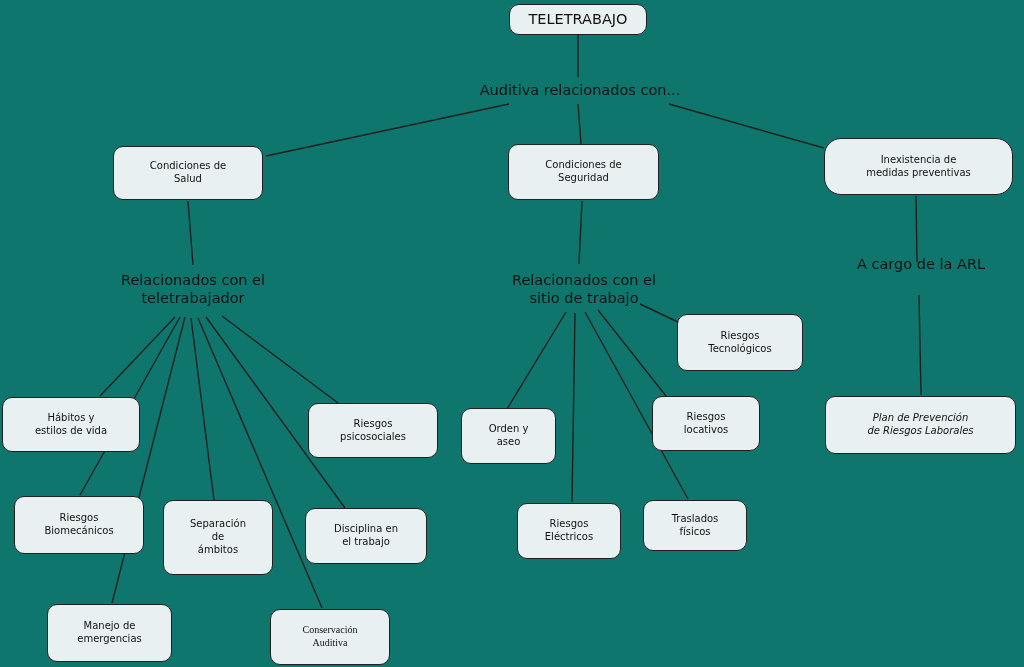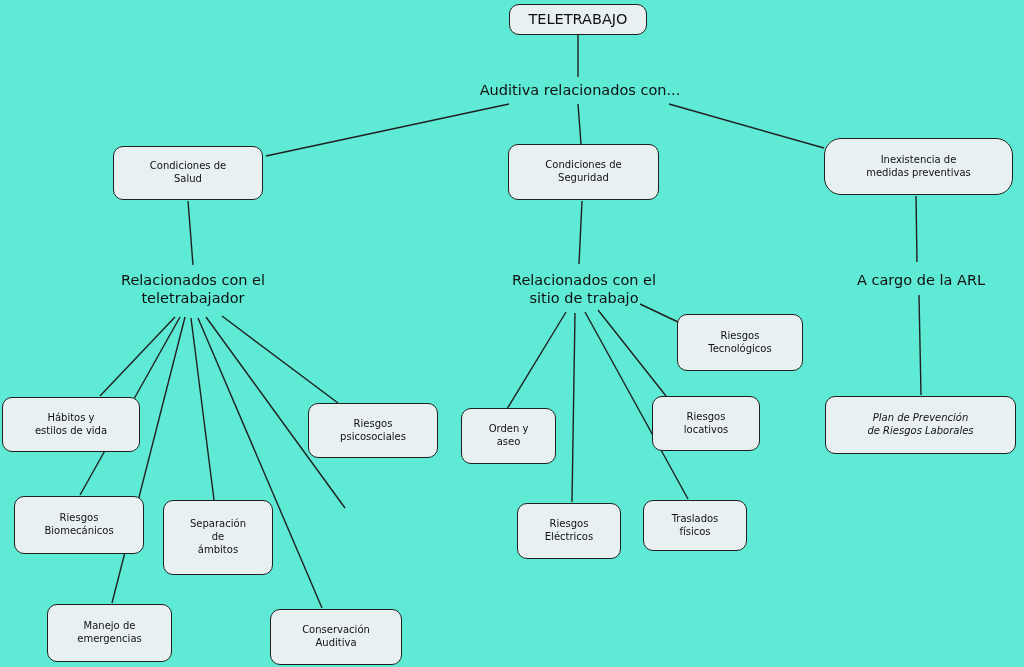--- a/index.html
+++ b/index.html
@@ -1,17 +1,17 @@
 <!DOCTYPE html>
 <html><head>
 <meta charset="utf-8">
 <style>
   html,body{margin:0;padding:0;background:#ffffff;}
   .canvas{
-    position:relative;width:1024px;height:667px;background:#5eead4;overflow:hidden;
+    position:relative;width:1024px;height:667px;background:#0f766e;overflow:hidden;
     font-family:"DejaVu Sans","Liberation Sans",sans-serif;color:#111111;
   }
   .edges{position:absolute;left:0;top:0;width:1024px;height:667px;}
   .node{
     position:absolute;box-sizing:border-box;
     background:#e9f0f2;border:1.6px solid #202020;border-radius:10px;
     display:flex;align-items:center;justify-content:center;
     text-align:center;font-size:10px;line-height:1.28;
     white-space:pre-line;padding:2px 6px;
   }
@@ -61,40 +61,42 @@
 
   <div class="node" style="left:824px;top:138px;width:189px;height:57px;border-radius:17px;">Inexistencia de
 medidas preventivas</div>
 
   <div class="link-label" style="left:93px;top:272px;width:200px;">Relacionados con el
 teletrabajador</div>
 
   <div class="link-label" style="left:484px;top:272px;width:200px;">Relacionados con el
 sitio de trabajo</div>
 
-  <div class="link-label" style="left:821px;top:272px;width:200px;">A cargo de la ARL</div>
+  <div class="link-label" style="left:821px;top:256px;width:200px;">A cargo de la ARL</div>
 
   <div class="node" style="left:2px;top:397px;width:138px;height:55px;">Hábitos y
 estilos de vida</div>
 
   <div class="node" style="left:308px;top:403px;width:130px;height:55px;">Riesgos
 psicosociales</div>
 
   <div class="node" style="left:14px;top:496px;width:130px;height:58px;">Riesgos
 Biomecánicos</div>
 
   <div class="node" style="left:163px;top:500px;width:110px;height:75px;">Separación
 de
 ámbitos</div>
 
+  <div class="node" style="left:305px;top:508px;width:122px;height:56px;">Disciplina en
+el trabajo</div>
 
   <div class="node" style="left:47px;top:604px;width:125px;height:58px;">Manejo de
 emergencias</div>
 
-  <div class="node" style="left:270px;top:609px;width:132px;height:56px;">Conservación
+  <div class="node" style="left:270px;top:609px;width:120px;height:56px;font-family:Liberation Serif, serif;">Conservación
 Auditiva</div>
 
   <div class="node" style="left:461px;top:408px;width:95px;height:56px;">Orden y
 aseo</div>
 
   <div class="node" style="left:517px;top:503px;width:104px;height:56px;">Riesgos
 Eléctricos</div>
 
   <div class="node" style="left:643px;top:500px;width:104px;height:51px;">Traslados
 físicos</div>

